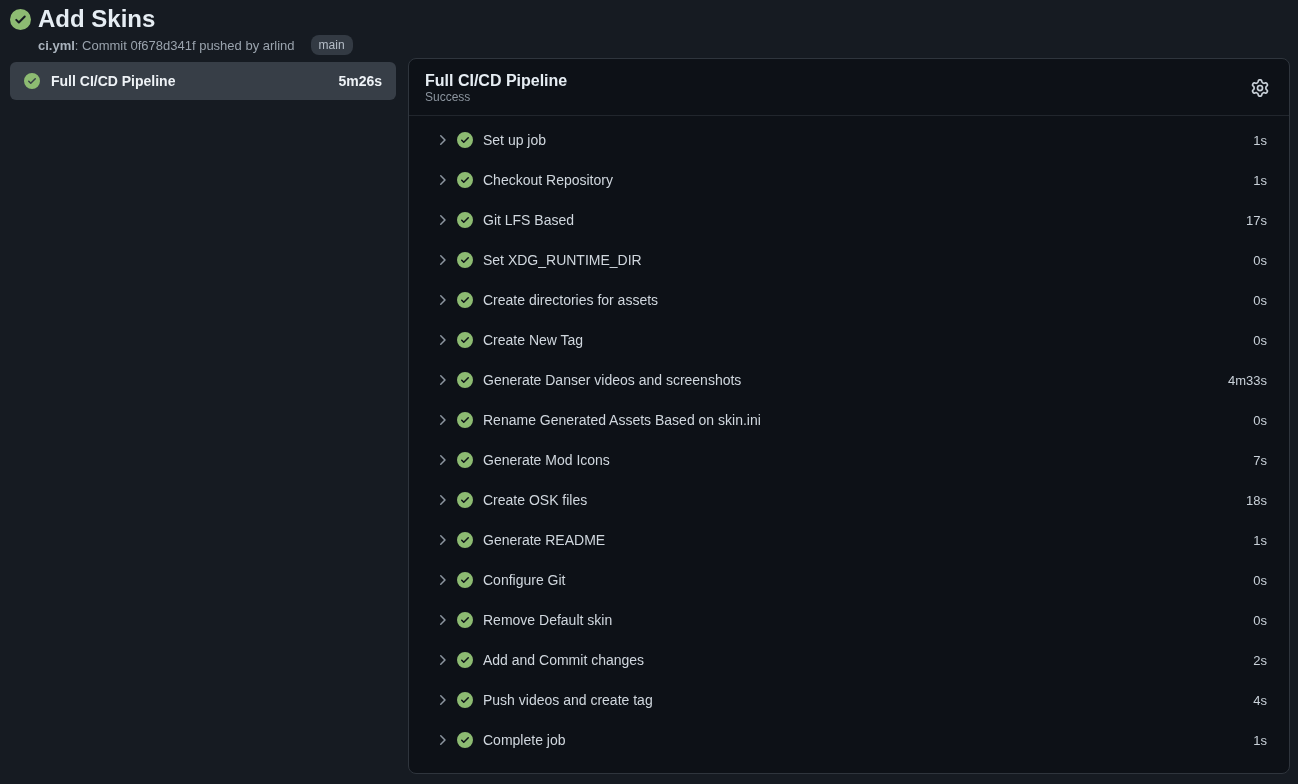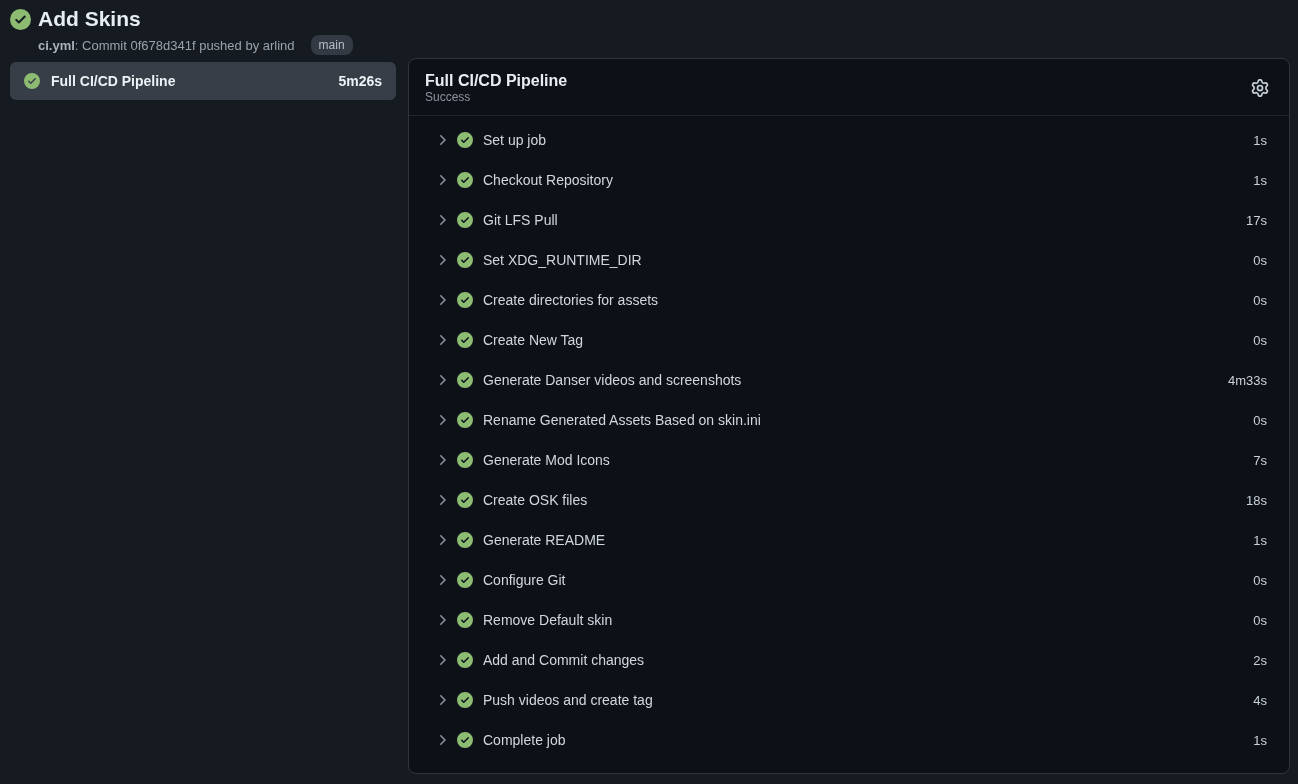--- a/index.html
+++ b/index.html
@@ -12,21 +12,21 @@
     overflow: hidden;
   }
 
   
   .run-header {
     position: absolute; top: 7px; left: 10px;
     display: flex; align-items: flex-start; gap: 7px;
   }
   .check-icon-lg { width: 21px; height: 21px; display: flex; margin-top: 2px; }
   .run-title {
-    margin: 0; font-size: 21px; line-height: 24px;
+    margin: 0; font-size: 24px; line-height: 24px;
     font-weight: 600; color: #e6edf3;
   }
   .run-subtitle {
     margin-top: 4px; font-size: 13px; color: #9aa3ad;
     display: flex; align-items: center; gap: 16px;
   }
   .wf-file { font-weight: 700; color: #aab3bd; }
   .branch-badge {
     background: #333a43; color: #b6bec8;
     font-size: 12px; line-height: 16px;
@@ -167,21 +167,21 @@
     <span class="chev">
       <svg viewBox="0 0 16 16" width="16" height="16">
             <use href="#i-chevron-right"></use>
           </svg>
     </span>
     <span class="check-icon-sm">
       <svg viewBox="0 0 16 16" width="16" height="16">
             <use href="#i-check-circle"></use>
           </svg>
     </span>
-    <span class="step-name">Git LFS Pull</span>
+    <span class="step-name">Git LFS Based</span>
     <span class="step-duration">17s</span>
   </div>
 
   <div class="step-row">
     <span class="chev">
       <svg viewBox="0 0 16 16" width="16" height="16">
             <use href="#i-chevron-right"></use>
           </svg>
     </span>
     <span class="check-icon-sm">

